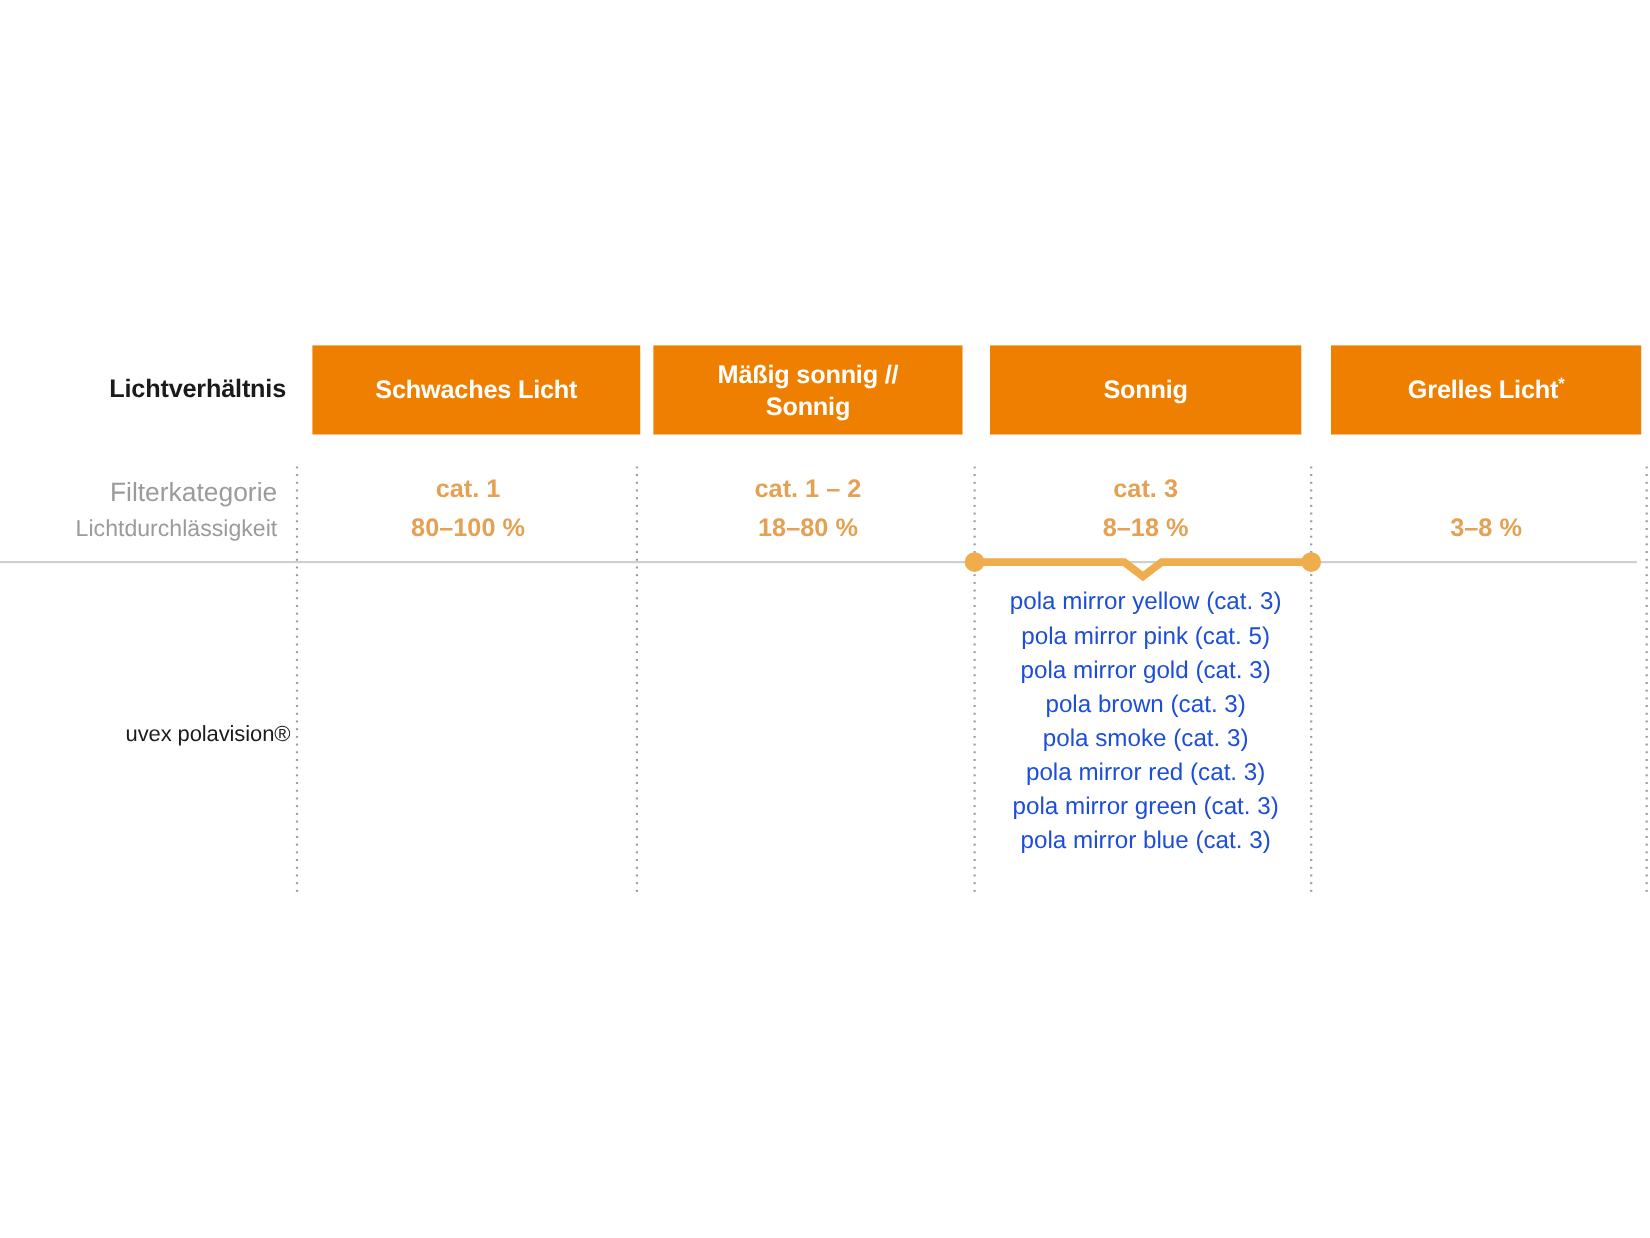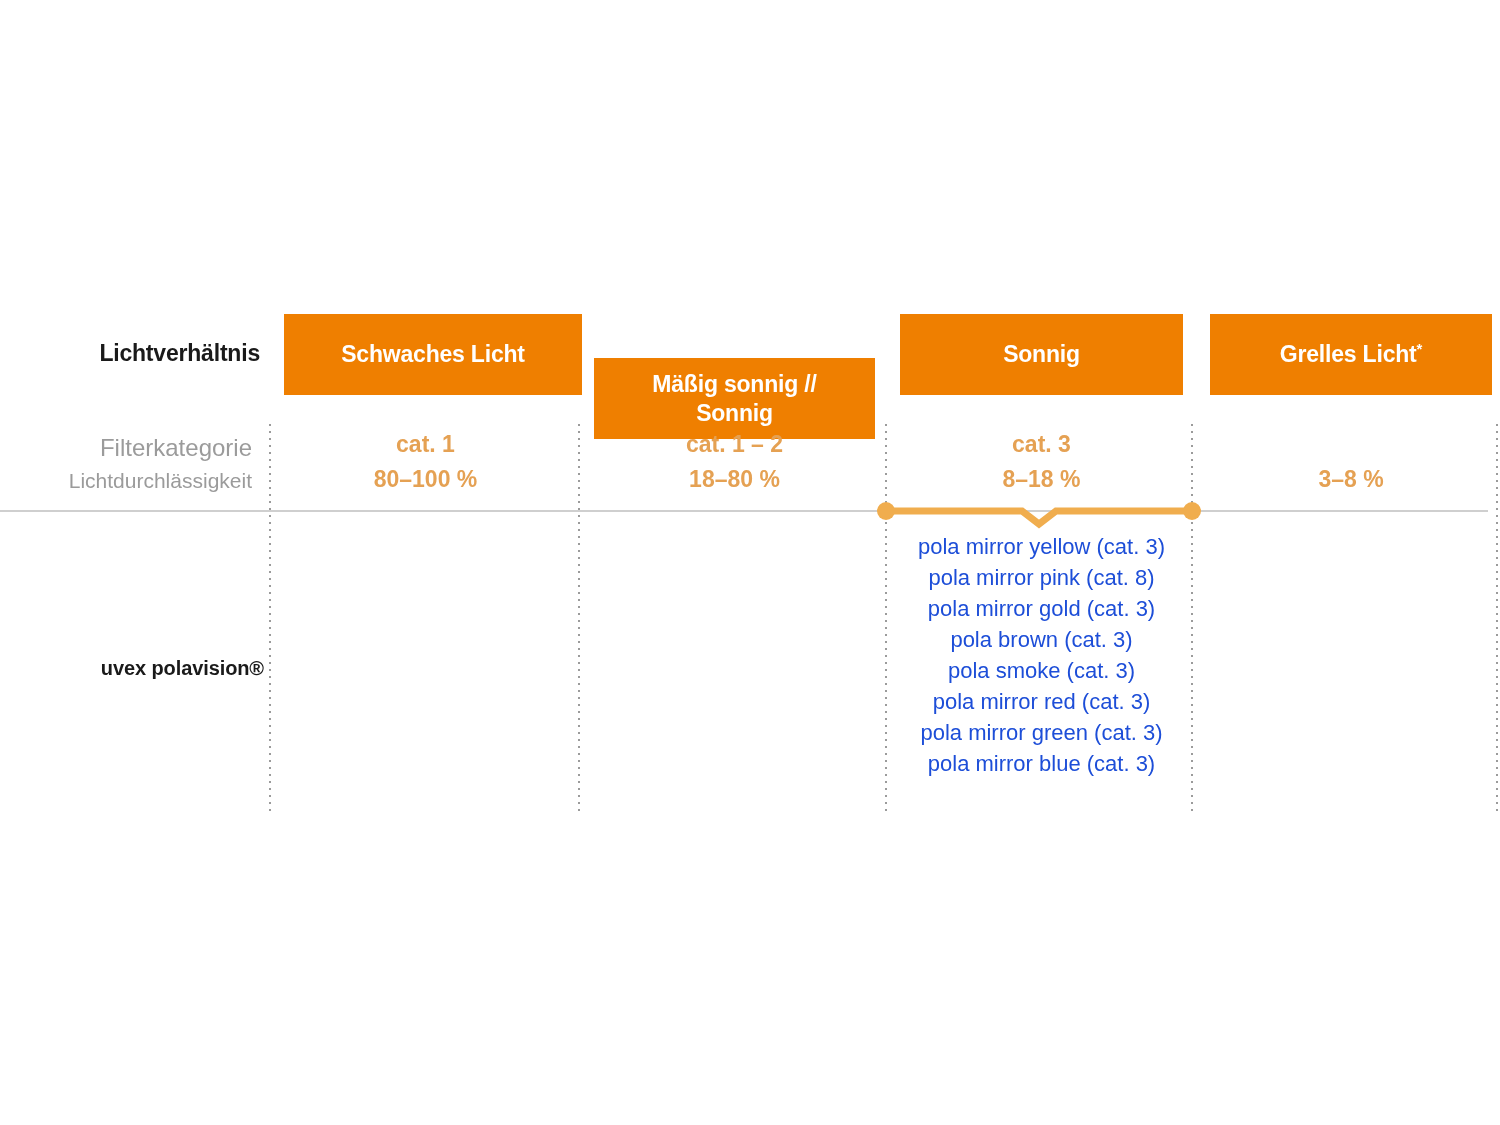--- a/index.html
+++ b/index.html
@@ -37,21 +37,21 @@
   }
   .hdr-label {
     color: #ffffff;
     font-size: 23px;
     font-weight: bold;
     line-height: 1.22;
     letter-spacing: -0.2px;
     white-space: pre-line;
   }
   .hdr-1 { left: 284px; width: 298px; }
-  .hdr-2 { left: 594px; width: 281px; margin-top: 44px; }
+  .hdr-2 { left: 594px; width: 281px; }
   .hdr-3 { left: 900px; width: 283px; }
   .hdr-4 { left: 1210px; width: 282px; }
 
   
   .row-label {
     position: absolute;
     text-align: right;
     white-space: nowrap;
   }
   .label-lichtverhaeltnis {
@@ -61,21 +61,21 @@
     font-size: 23px;
     font-weight: bold;
     color: #1a1a1a;
     letter-spacing: -0.2px;
   }
   .label-polavision {
     left: 0px;
     width: 264px;
     top: 657px;
     font-size: 20px;
-    font-weight: bold;
+    font-weight: normal;
     color: #1a1a1a;
     letter-spacing: -0.1px;
   }
   .label-filterkategorie {
     left: 0px;
     width: 252px;
     top: 434px;
     font-size: 24px;
     font-weight: normal;
     color: #9b9b9b;
@@ -203,21 +203,21 @@
   <svg class="bracket" viewBox="0 0 340 40">
     <polyline points="16,17 152,17 169,30 186,17 322,17" fill="none" stroke="#f0ad4e" stroke-width="7" stroke-linejoin="miter" stroke-linecap="butt"></polyline>
     <circle cx="16" cy="17" r="9" fill="#f0ad4e"></circle>
     <circle cx="322" cy="17" r="9" fill="#f0ad4e"></circle>
   </svg>
 
   <div class="row-label label-polavision">uvex polavision®</div>
 
   <div class="product-list">
     <div class="product-item">pola mirror yellow (cat. 3)</div>
-    <div class="product-item">pola mirror pink (cat. 8)</div>
+    <div class="product-item">pola mirror pink (cat. 5)</div>
     <div class="product-item">pola mirror gold (cat. 3)</div>
     <div class="product-item">pola brown (cat. 3)</div>
     <div class="product-item">pola smoke (cat. 3)</div>
     <div class="product-item">pola mirror red (cat. 3)</div>
     <div class="product-item">pola mirror green (cat. 3)</div>
     <div class="product-item">pola mirror blue (cat. 3)</div>
   </div>
 
 </div>
 

